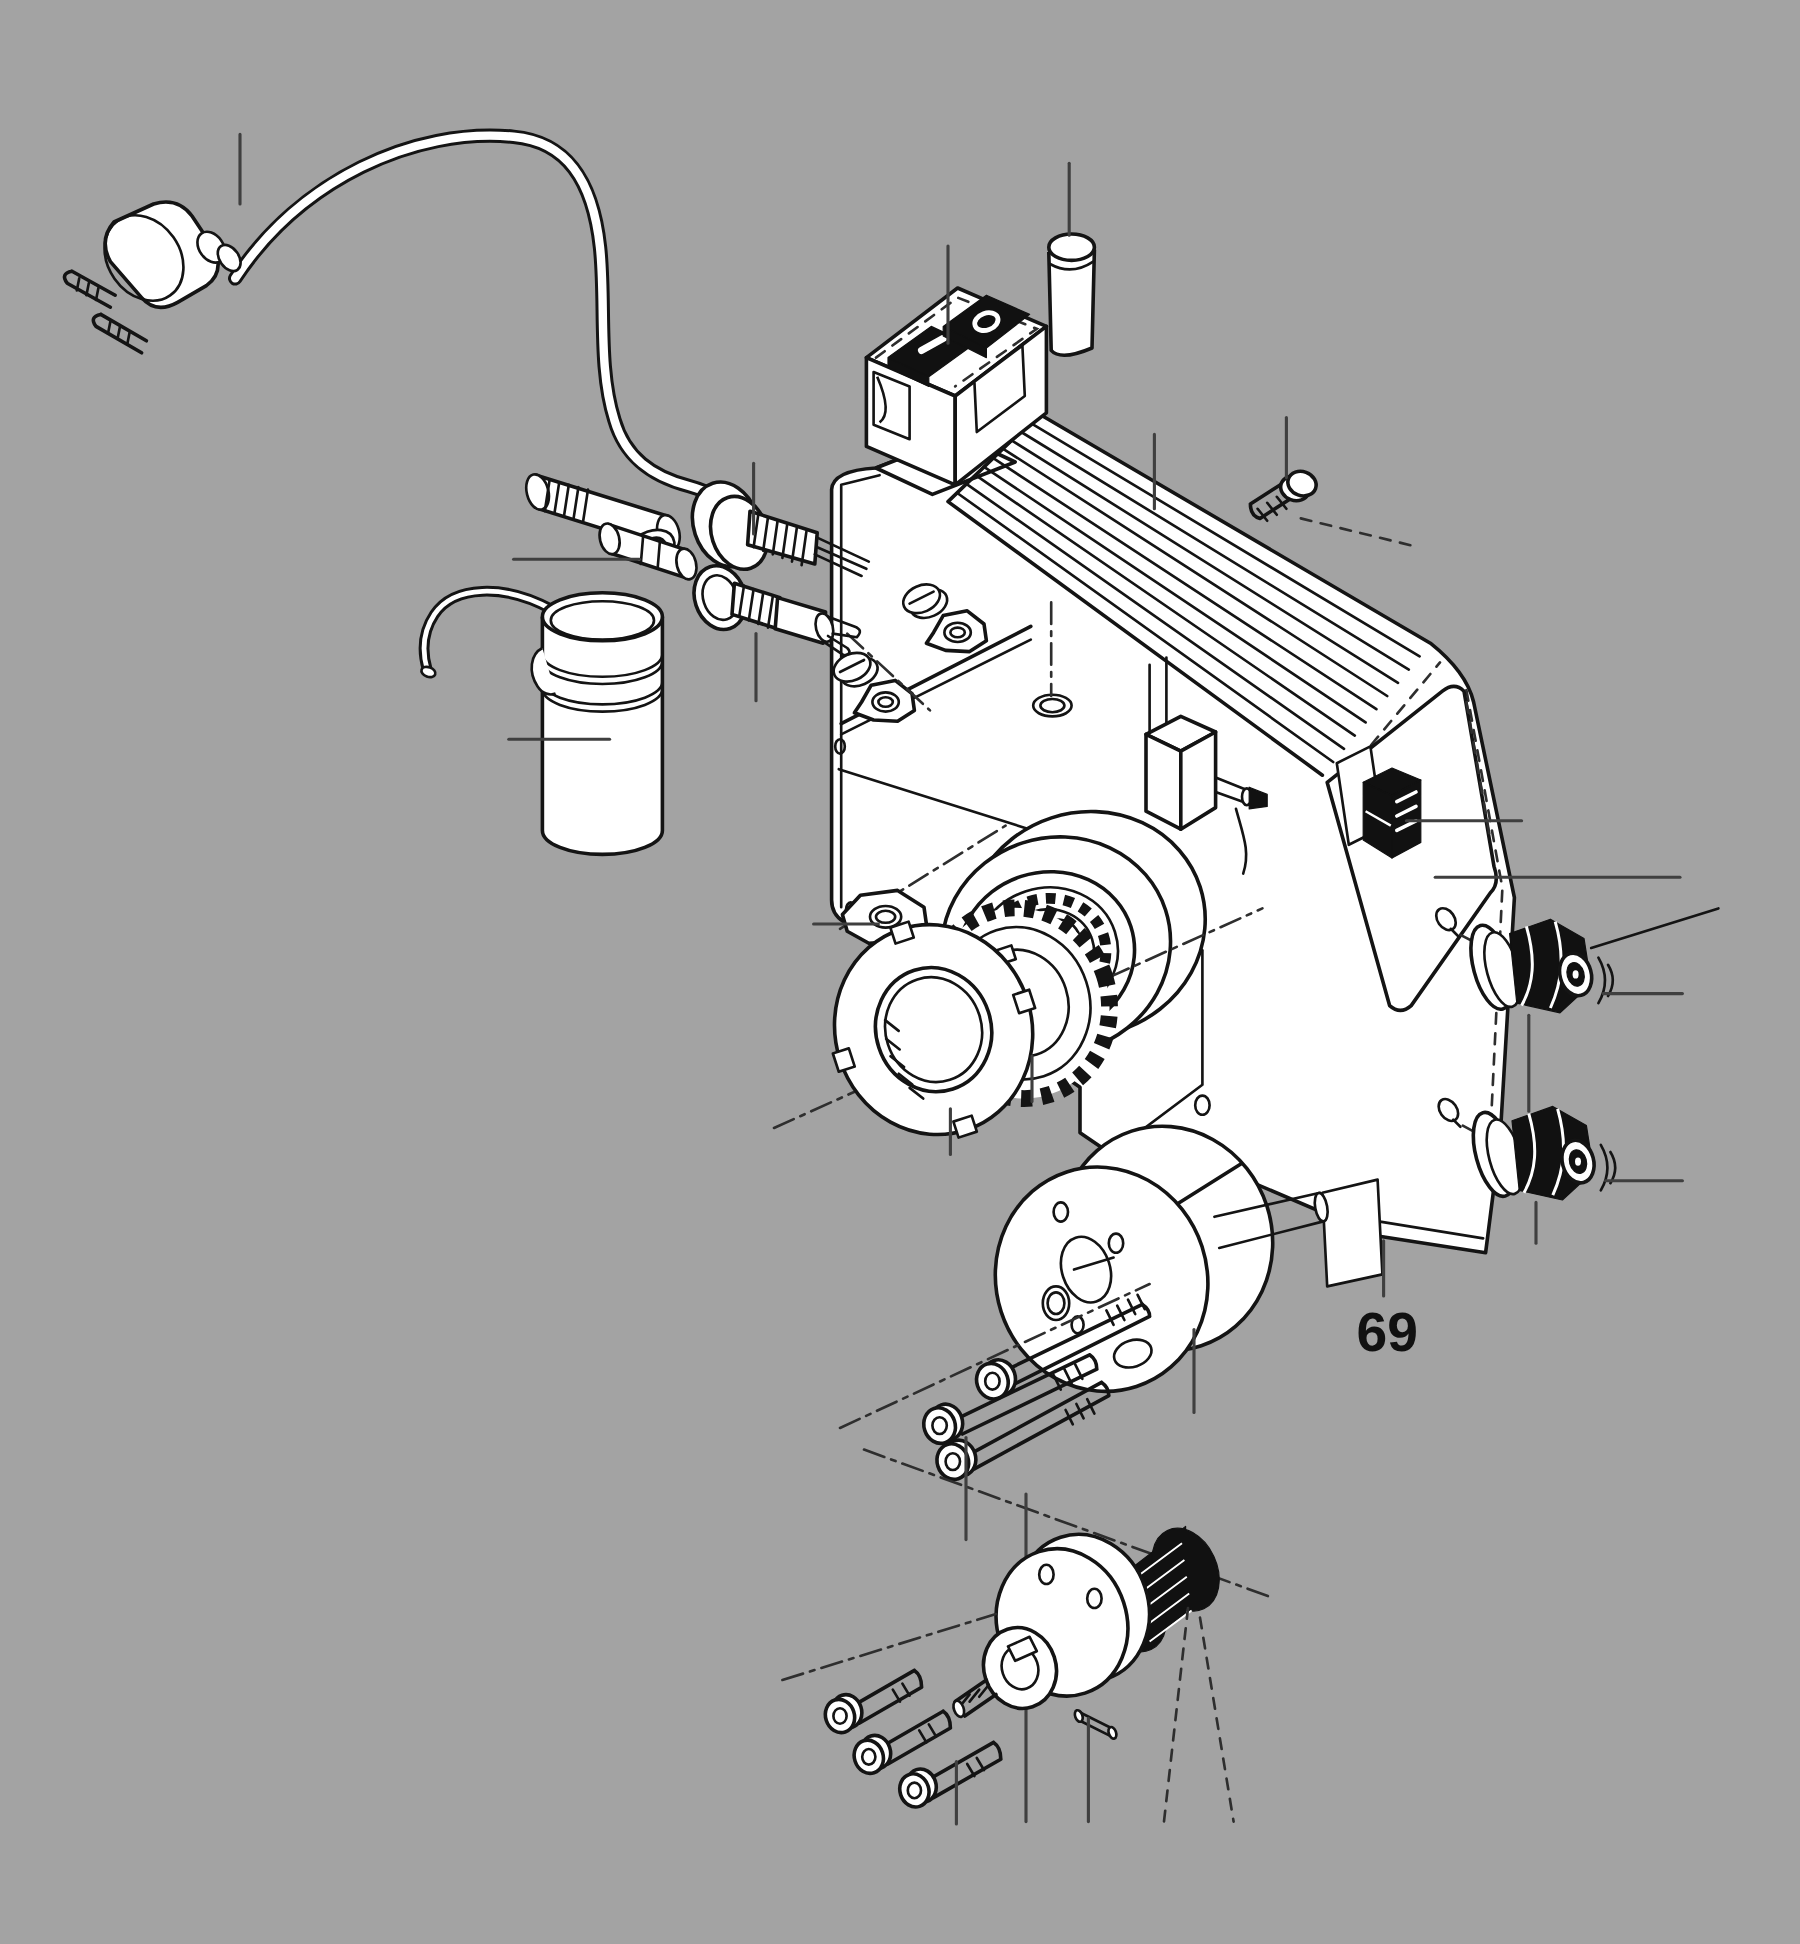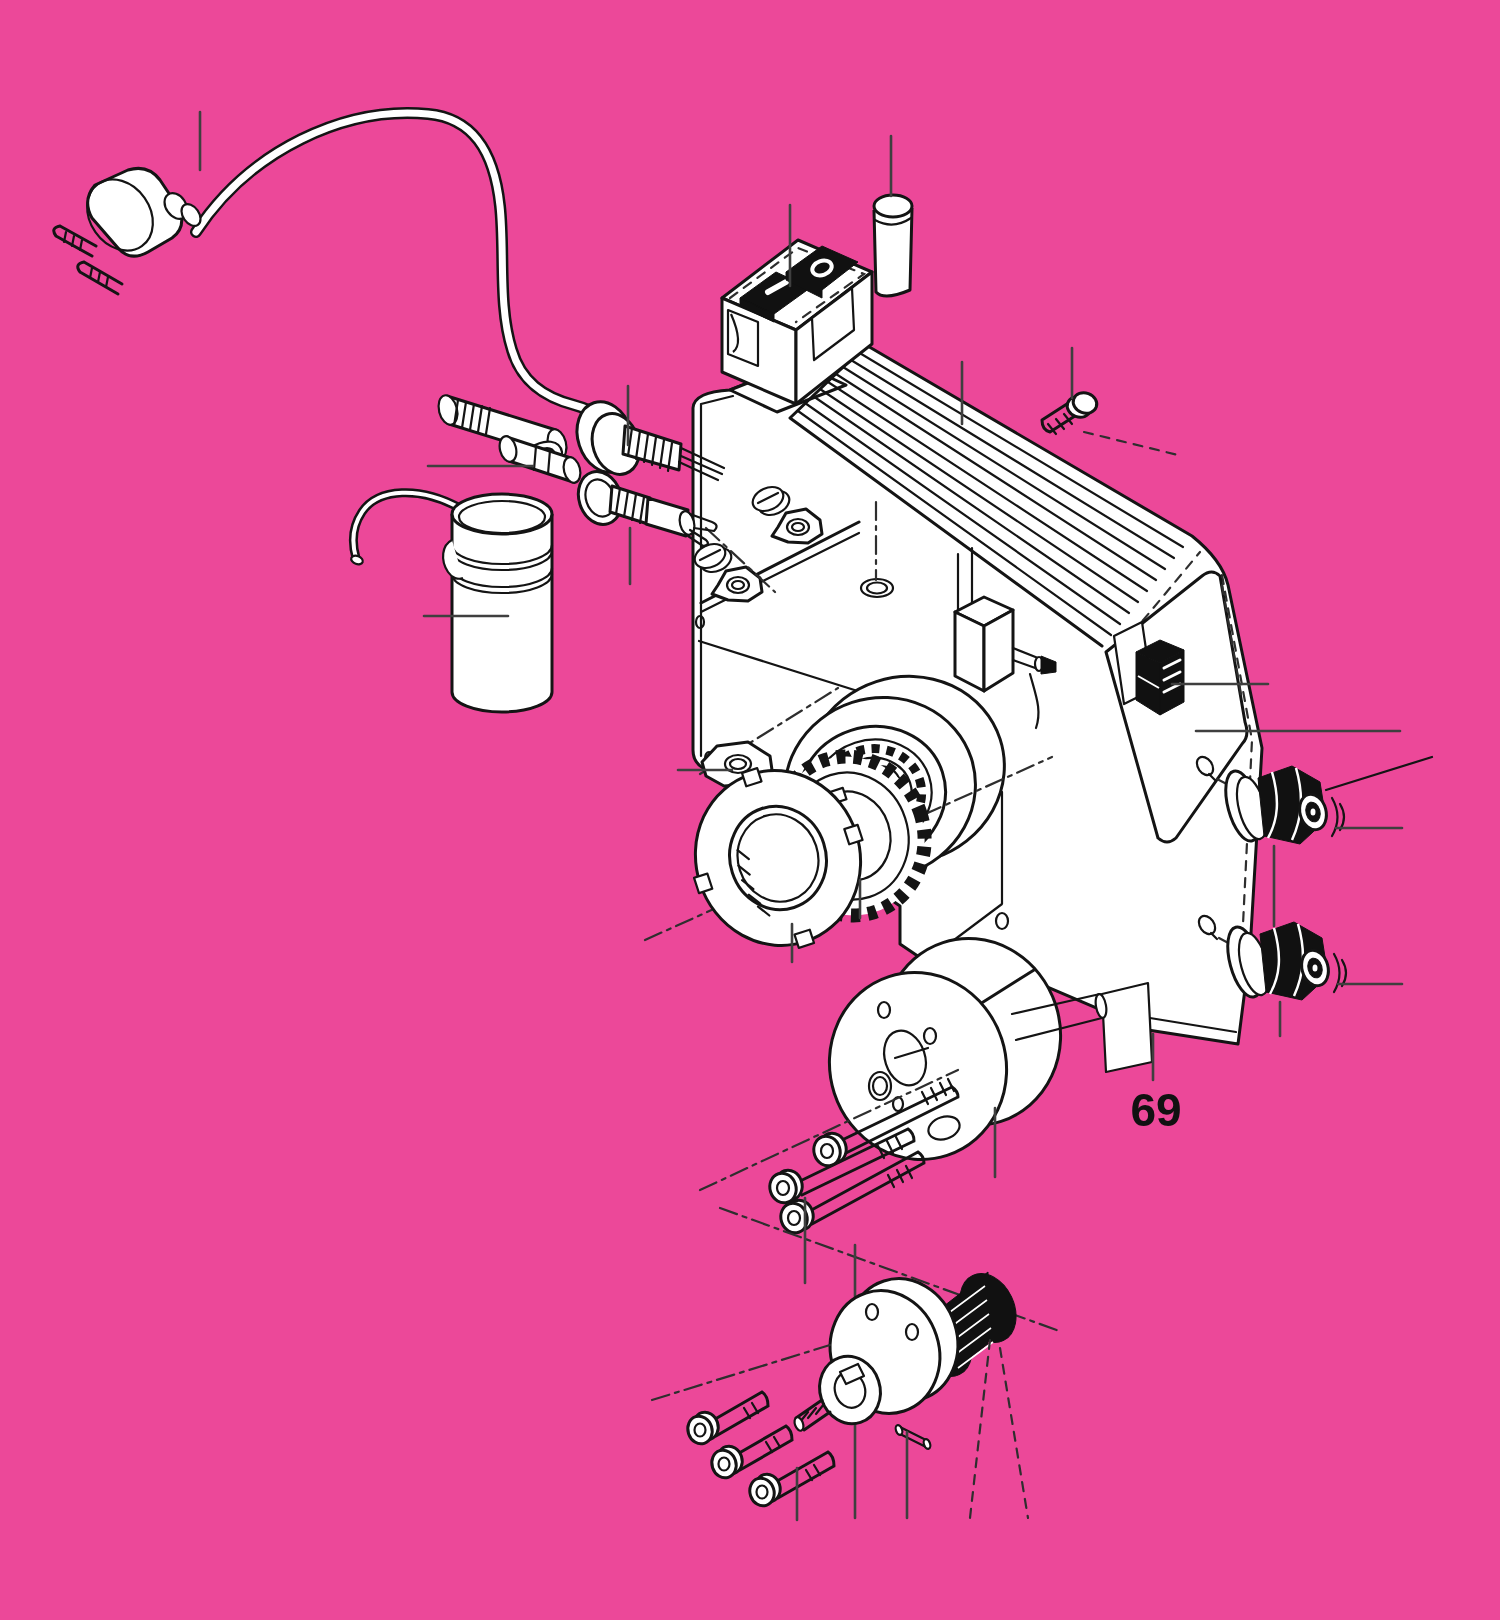--- a/index.html
+++ b/index.html
@@ -1,16 +1,16 @@
 <!DOCTYPE html>
 <html><head>
 <meta charset="utf-8">
 <style>
   html,body{margin:0;padding:0;background:#fff;}
-  .stage{position:relative;width:1500px;height:1620px;background:#ec4899;overflow:hidden;
+  .stage{position:relative;width:1500px;height:1620px;background:#a3a3a3;overflow:hidden;
          font-family:"Liberation Sans", sans-serif;}
   svg{display:block;width:1500px;height:1620px;}
   .ln{fill:none;stroke:#141414;stroke-width:3;stroke-linecap:round;stroke-linejoin:round;}
   .ln2{fill:none;stroke:#141414;stroke-width:2.2;stroke-linecap:round;stroke-linejoin:round;}
   .fw{fill:#ffffff;stroke:#141414;stroke-width:3;stroke-linejoin:round;}
   .fw2{fill:#ffffff;stroke:#141414;stroke-width:2.2;stroke-linejoin:round;}
   .fb{fill:#111111;stroke:#111111;stroke-width:1;stroke-linejoin:round;}
   .wln{fill:none;stroke:#ffffff;stroke-width:3;stroke-linecap:round;}
   .leader{fill:none;stroke:#3f3f3f;stroke-width:2.6;stroke-linecap:round;}
   .dd{fill:none;stroke:#2e2e2e;stroke-width:2.2;stroke-dasharray:18 6 4 6;stroke-linecap:round;}

